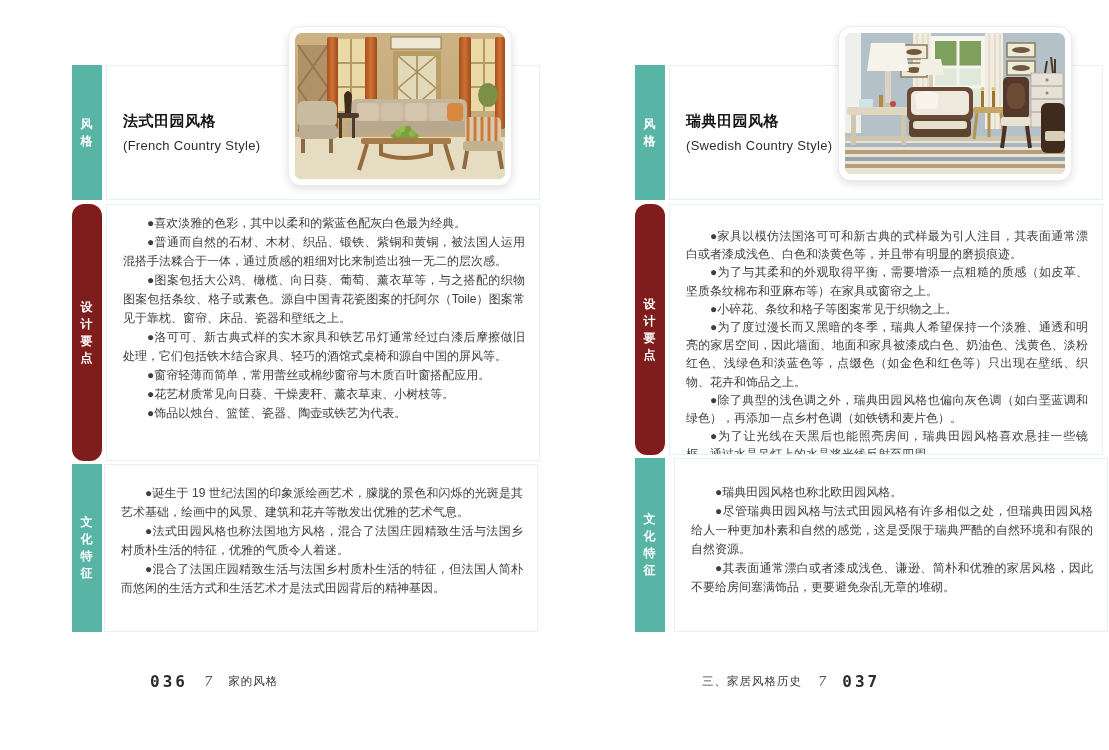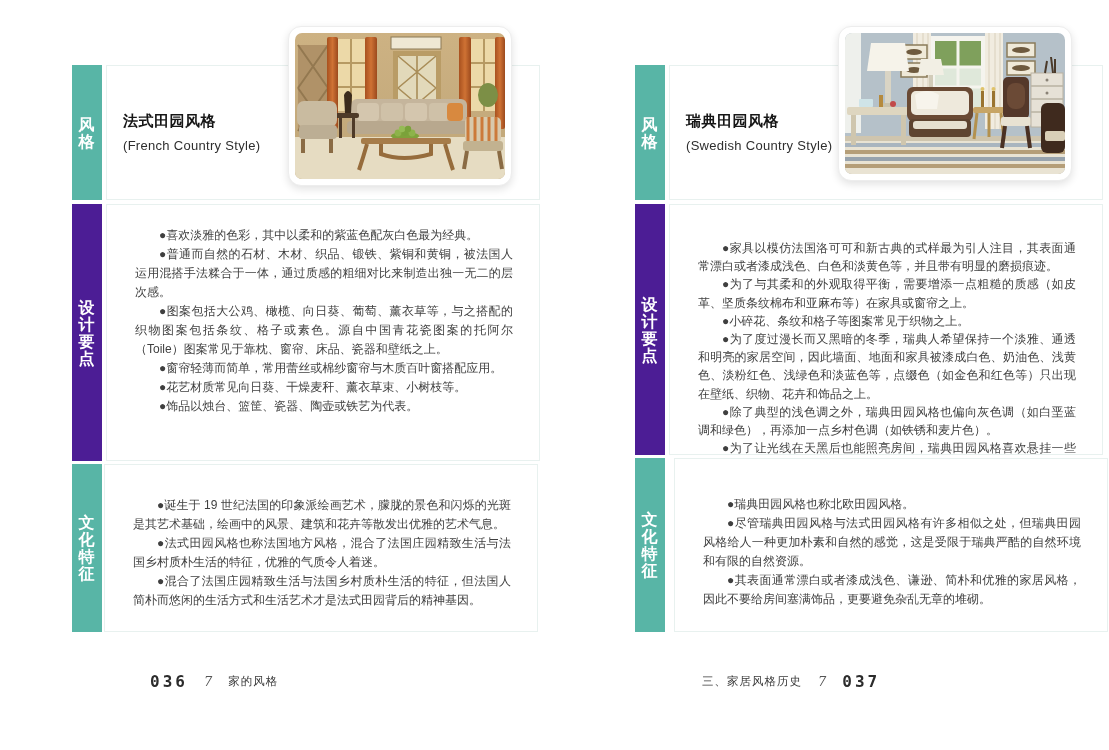--- a/index.html
+++ b/index.html
@@ -1,28 +1,28 @@
 <!DOCTYPE html>
 <html><head>
 <meta charset="utf-8">
 <style>
   html,body{margin:0;padding:0;background:#fff;}
   .canvas{position:relative;width:1109px;height:750px;background:#ffffff;overflow:hidden;
           font-family:"Liberation Sans","DejaVu Sans",sans-serif;color:#3c3c3c;}
   .tab{position:absolute;width:30px;background:#58b5a6;color:#ffffff;display:flex;
-       align-items:center;justify-content:center;text-align:center;font-size:16px;
+       align-items:center;justify-content:center;text-align:center;font-size:12px;
        font-weight:bold;line-height:17px;letter-spacing:1px;padding:4px 3px;box-sizing:border-box;
        word-break:break-all;}
-  .tab.light{background:#4c1d95;}
+  .tab.light{background:#7f1d1d;border-radius:12px;}
   .box{position:absolute;width:434px;background:#ffffff;border:1px solid #e8f1ef;
        box-sizing:border-box;overflow:hidden;}
   .title-block{padding:46px 0 0 16px;}
   .cn-title{font-size:15px;font-weight:bold;color:#161616;letter-spacing:0.5px;}
   .en-title{font-size:13px;color:#2e2e2e;margin-top:7px;letter-spacing:0.3px;}
-  .bullets{margin:12px;padding:0 14px 0 16px;font-size:12px;color:#3f3f3f;text-align:justify;}
+  .bullets{margin:0;padding:0 14px 0 16px;font-size:12px;color:#3f3f3f;text-align:justify;}
   .bullets p{margin:0;text-indent:2em;}
   .lh19 p{line-height:19px;}
   .lh18 p{line-height:18.2px;}
   .photo-card{position:absolute;background:#ffffff;border:1px solid #ededed;border-radius:13px;
        box-shadow:0 3px 9px rgba(0,0,0,0.12);padding:6px;box-sizing:border-box;}
   .photo-card svg{display:block;border-radius:7px;}
   .footer{position:absolute;top:672px;display:flex;align-items:center;font-size:11.5px;color:#2c2c2c;}
   .page-num{font-weight:bold;letter-spacing:3px;font-family:"DejaVu Sans Mono",monospace;font-size:16px;}
   .footer-mark{font-family:"DejaVu Serif",serif;font-style:italic;color:#555;font-size:13px;
        margin:0 16px;}
@@ -45,20 +45,21 @@
 
   <div class="tab light" style="left:72px;top:204px;height:257px;">
       <span>设计要点</span>
     </div>
   <div class="box" style="left:106px;top:204px;height:257px;padding-top:9px;">
     <div class="bullets lh19">
 
     <p>●喜欢淡雅的色彩，其中以柔和的紫蓝色配灰白色最为经典。</p>
         <p>●普通而自然的石材、木材、织品、锻铁、紫铜和黄铜，被法国人运用混搭手法糅合于一体，通过质感的粗细对比来制造出独一无二的层次感。</p>
         <p>●图案包括大公鸡、橄榄、向日葵、葡萄、薰衣草等，与之搭配的织物图案包括条纹、格子或素色。源自中国青花瓷图案的托阿尔（Toile）图案常见于靠枕、窗帘、床品、瓷器和壁纸之上。</p>
+        <p>●洛可可、新古典式样的实木家具和铁艺吊灯通常经过白漆后摩擦做旧处理，它们包括铁木结合家具、轻巧的酒馆式桌椅和源自中国的屏风等。</p>
         <p>●窗帘轻薄而简单，常用蕾丝或棉纱窗帘与木质百叶窗搭配应用。</p>
         <p>●花艺材质常见向日葵、干燥麦秆、薰衣草束、小树枝等。</p>
         <p>●饰品以烛台、篮筐、瓷器、陶壶或铁艺为代表。</p>
       </div>
   </div>
 
   <div class="tab" style="left:72px;top:464px;height:168px;">
       <span>文化特征</span>
     </div>
   <div class="box" style="left:104px;top:464px;height:168px;padding-top:19px;">

